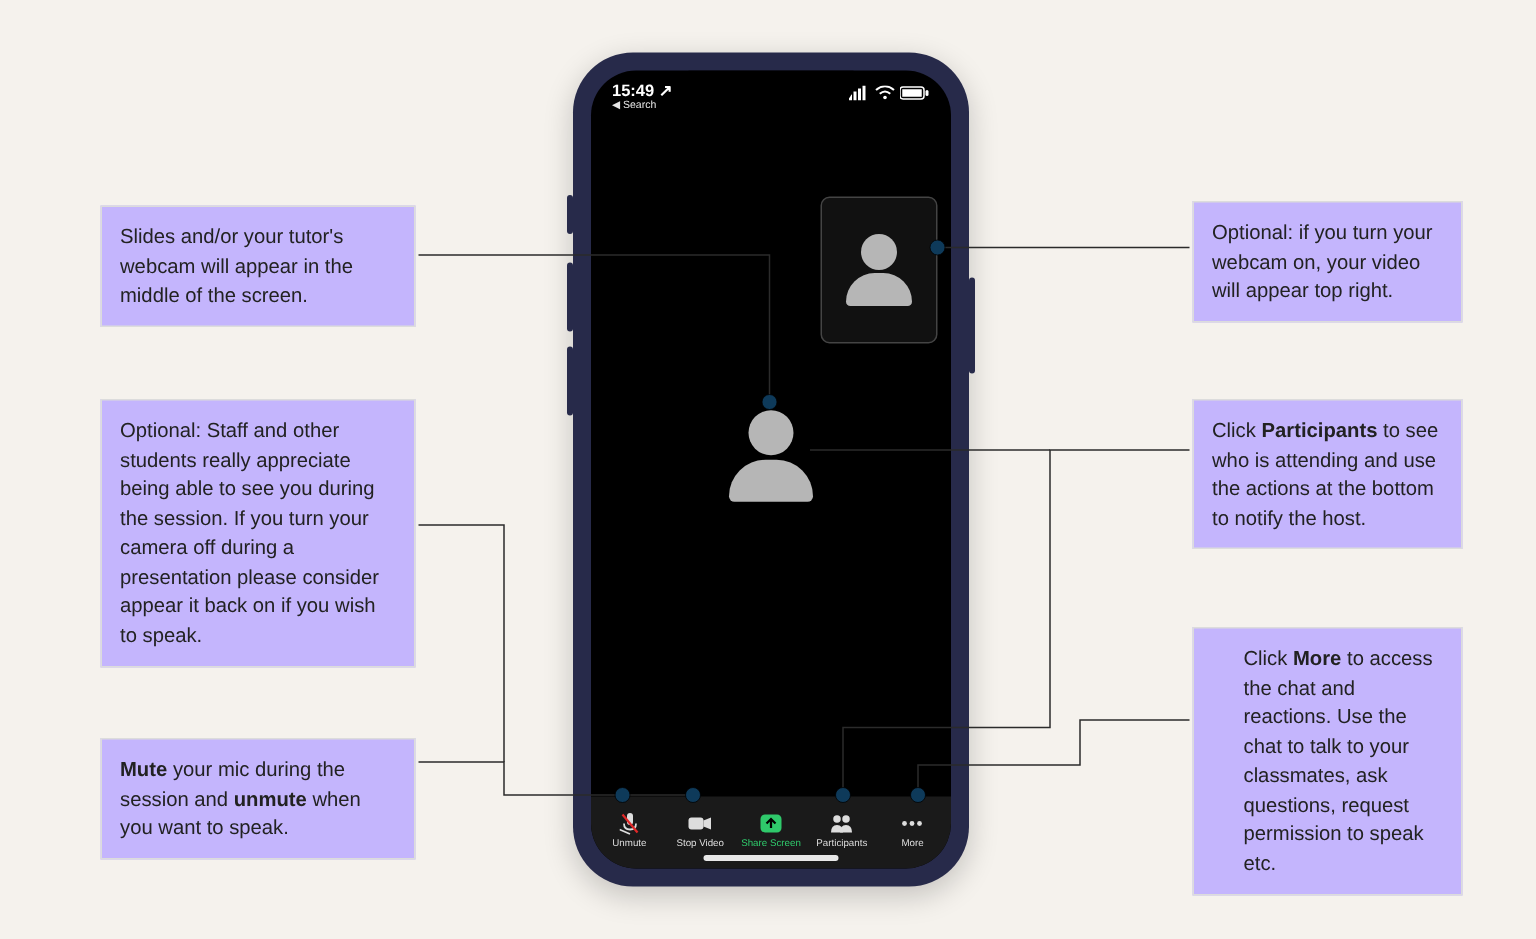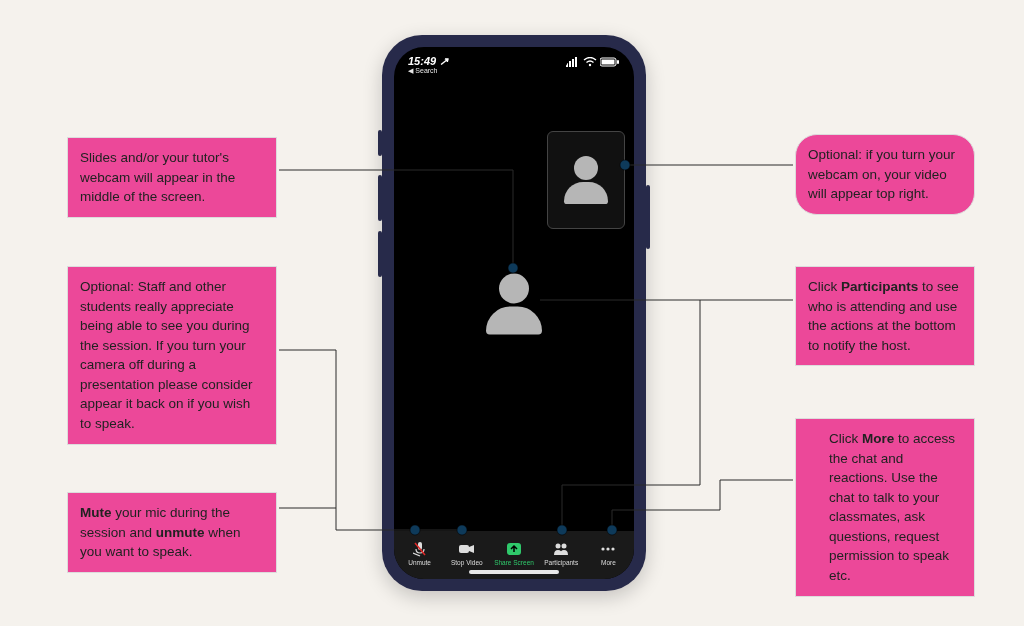--- a/index.html
+++ b/index.html
@@ -64,21 +64,21 @@
     color: #fff;
     font-size: 10px;
     z-index: 4;
   }
   .status-left {
     position: absolute;
     left: 14px; top: 2px;
     text-align: left;
     line-height: 1.1;
   }
-  .status-time { font-weight: 600; font-size: 11px; font-style: italic; }
+  .status-time { font-weight: 600; font-size: 11px; }
   .status-sub { font-size: 7px; opacity: 0.9; }
   .status-right {
     position: absolute;
     right: 14px; top: 4px;
     display: flex;
     gap: 3px;
     align-items: center;
   }
 
   .app-bar {
@@ -174,21 +174,21 @@
     width: 90px; height: 4px;
     background: #fff;
     opacity: 0.9;
     border-radius: 3px;
     z-index: 6;
   }
 
   
   .callout {
     position: absolute;
-    background: #ec4899;
+    background: #c4b5fd;
     border: 1px solid #dcdcdc;
     padding: 10px 12px;
     font-size: 13.5px;
     line-height: 1.45;
     color: #222;
     box-sizing: border-box;
   }
 
   
   svg.leaders {
@@ -219,21 +219,21 @@
   </div>
 
   <div class="callout" style="left:67px; top:266px; width:210px;">
     <span>Optional: Staff and other students really appreciate being able to see you during the session. If you turn your camera off during a presentation please consider appear it back on if you wish to speak.</span>
   </div>
 
   <div class="callout" style="left:67px; top:492px; width:210px;">
     <b>Mute</b><span> your mic during the session and </span><b>unmute</b><span> when you want to speak.</span>
   </div>
 
-  <div class="callout" style="left:795px; top:134px; width:180px;border-radius:22px;">
+  <div class="callout" style="left:795px; top:134px; width:180px;">
     <span>Optional: if you turn your webcam on, your video will appear top right.</span>
   </div>
 
   <div class="callout" style="left:795px; top:266px; width:180px;">
     <span>Click </span><b>Participants</b><span> to see who is attending and use the actions at the bottom to notify the host.</span>
   </div>
 
   <div class="callout" style="left:795px; top:418px; width:180px;padding-left:33px;">
     <span>Click </span><b>More</b><span> to access the chat and reactions. Use the chat to talk to your classmates, ask questions, request permission to speak etc.</span>
   </div>

